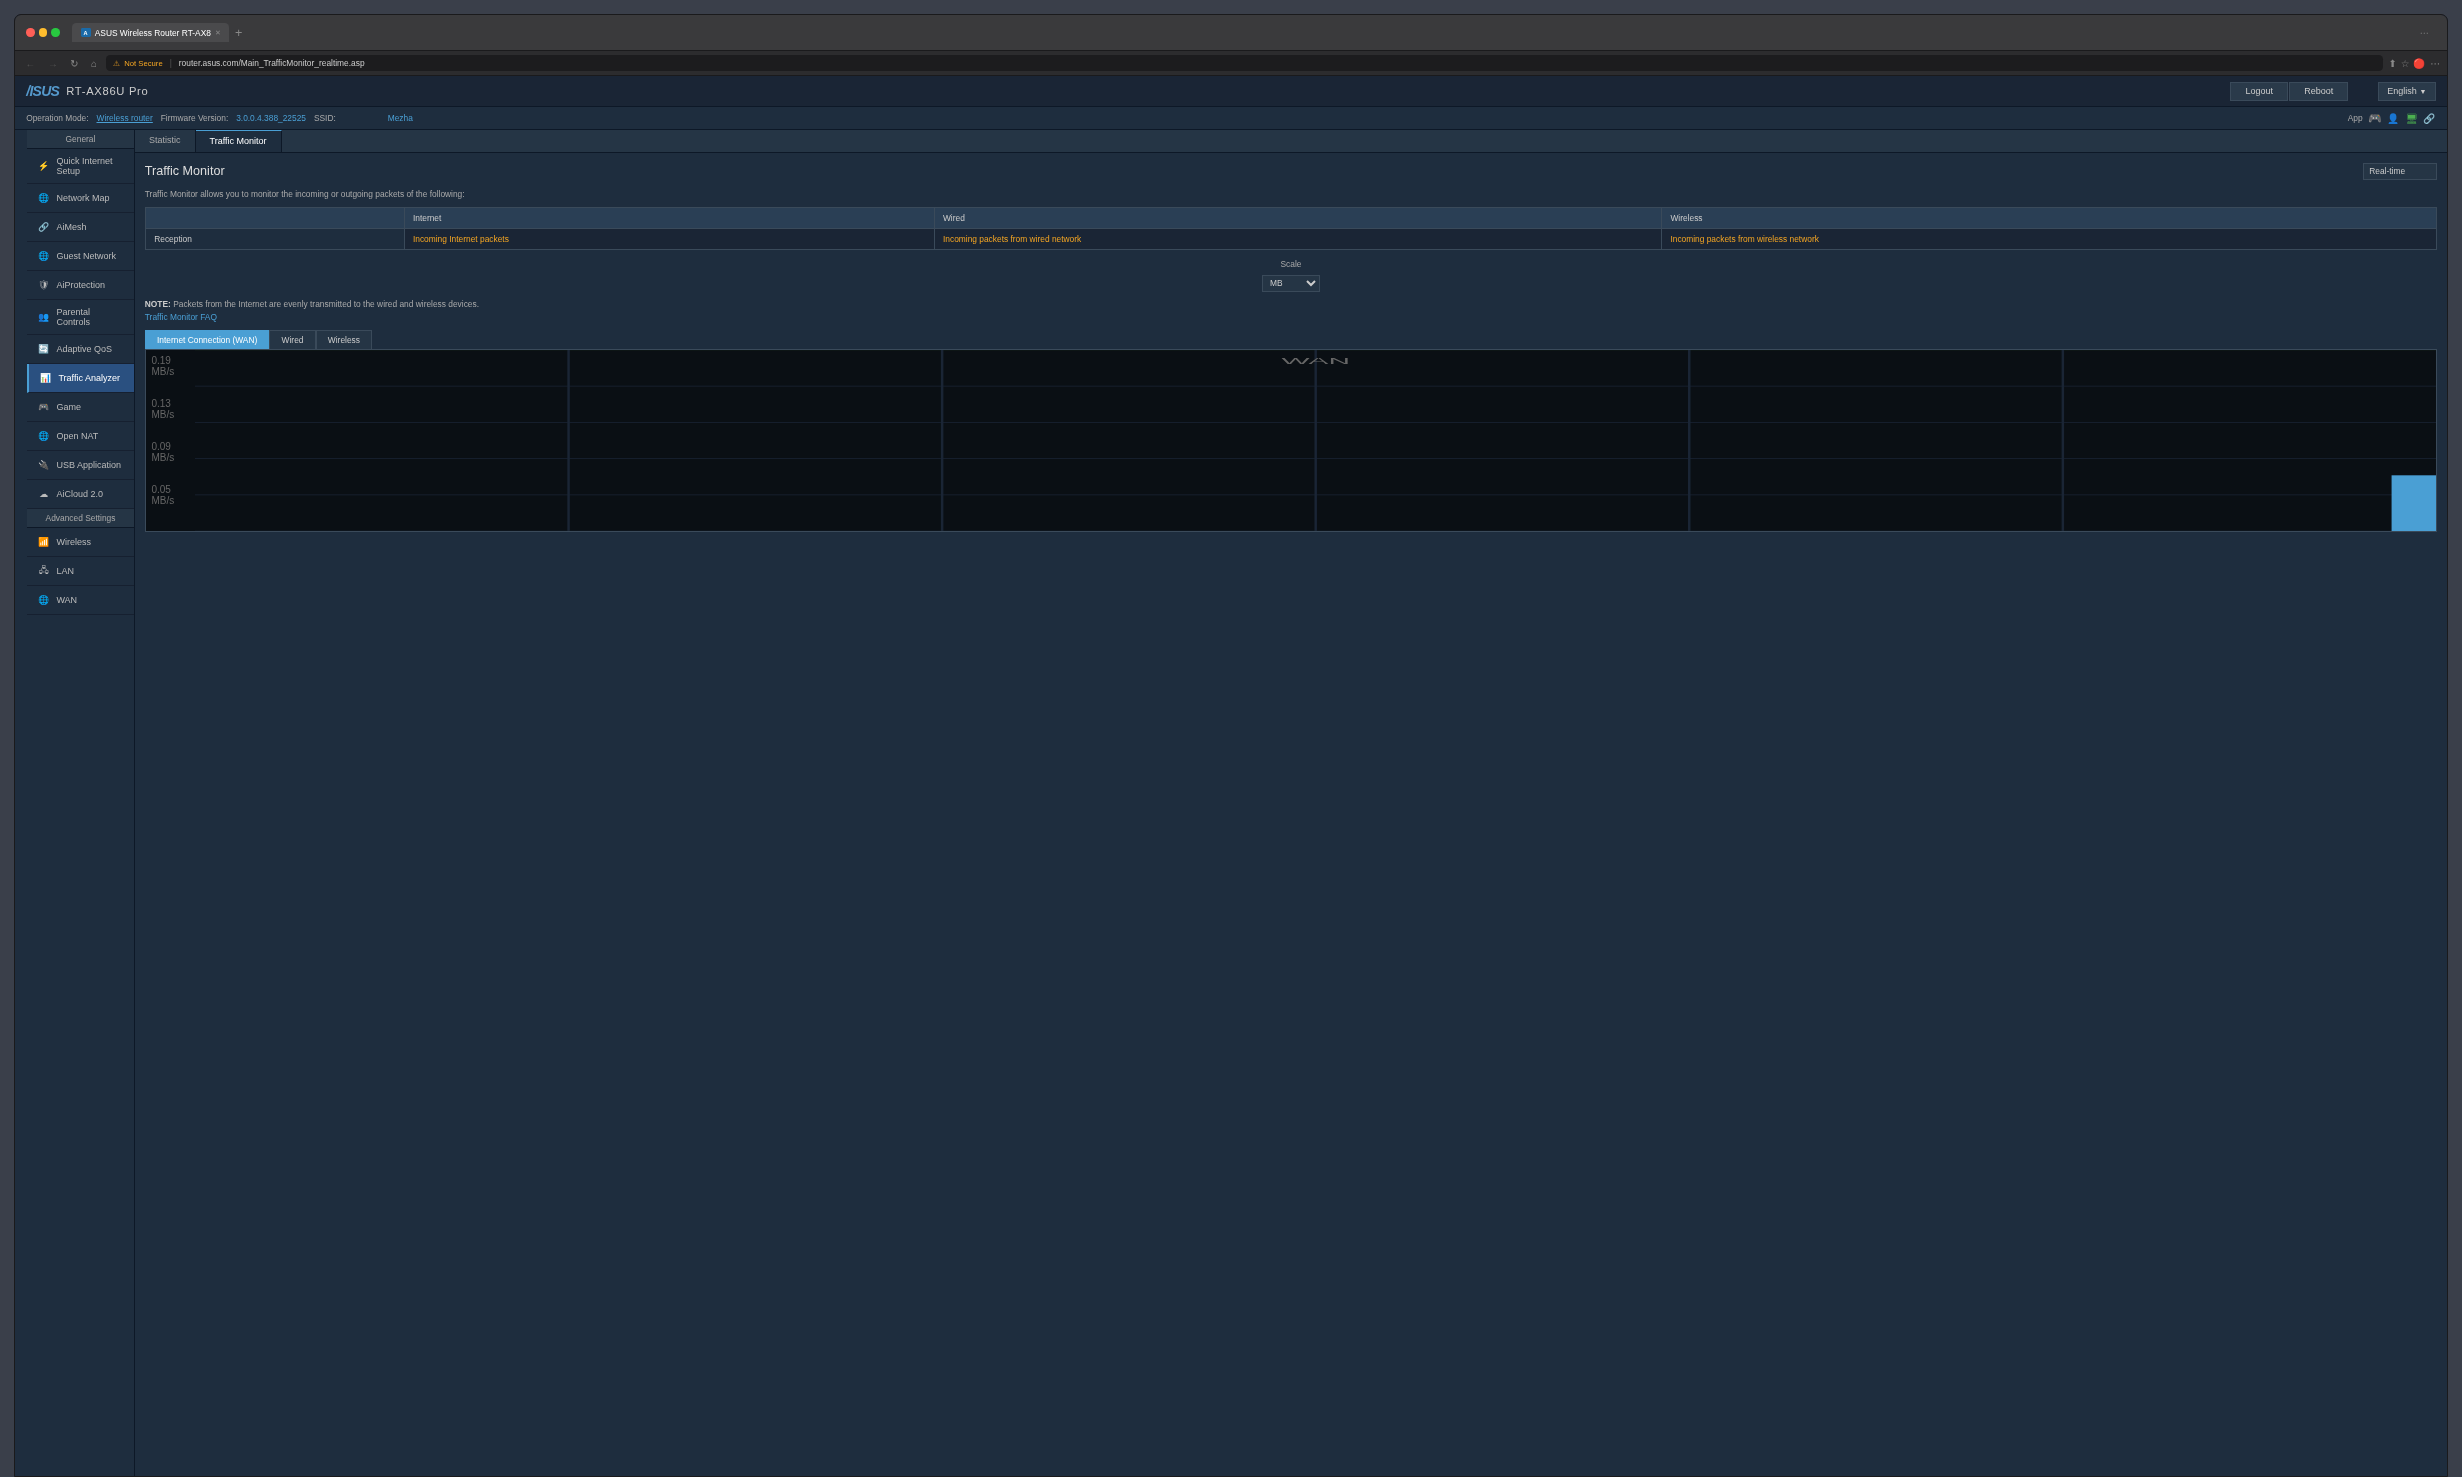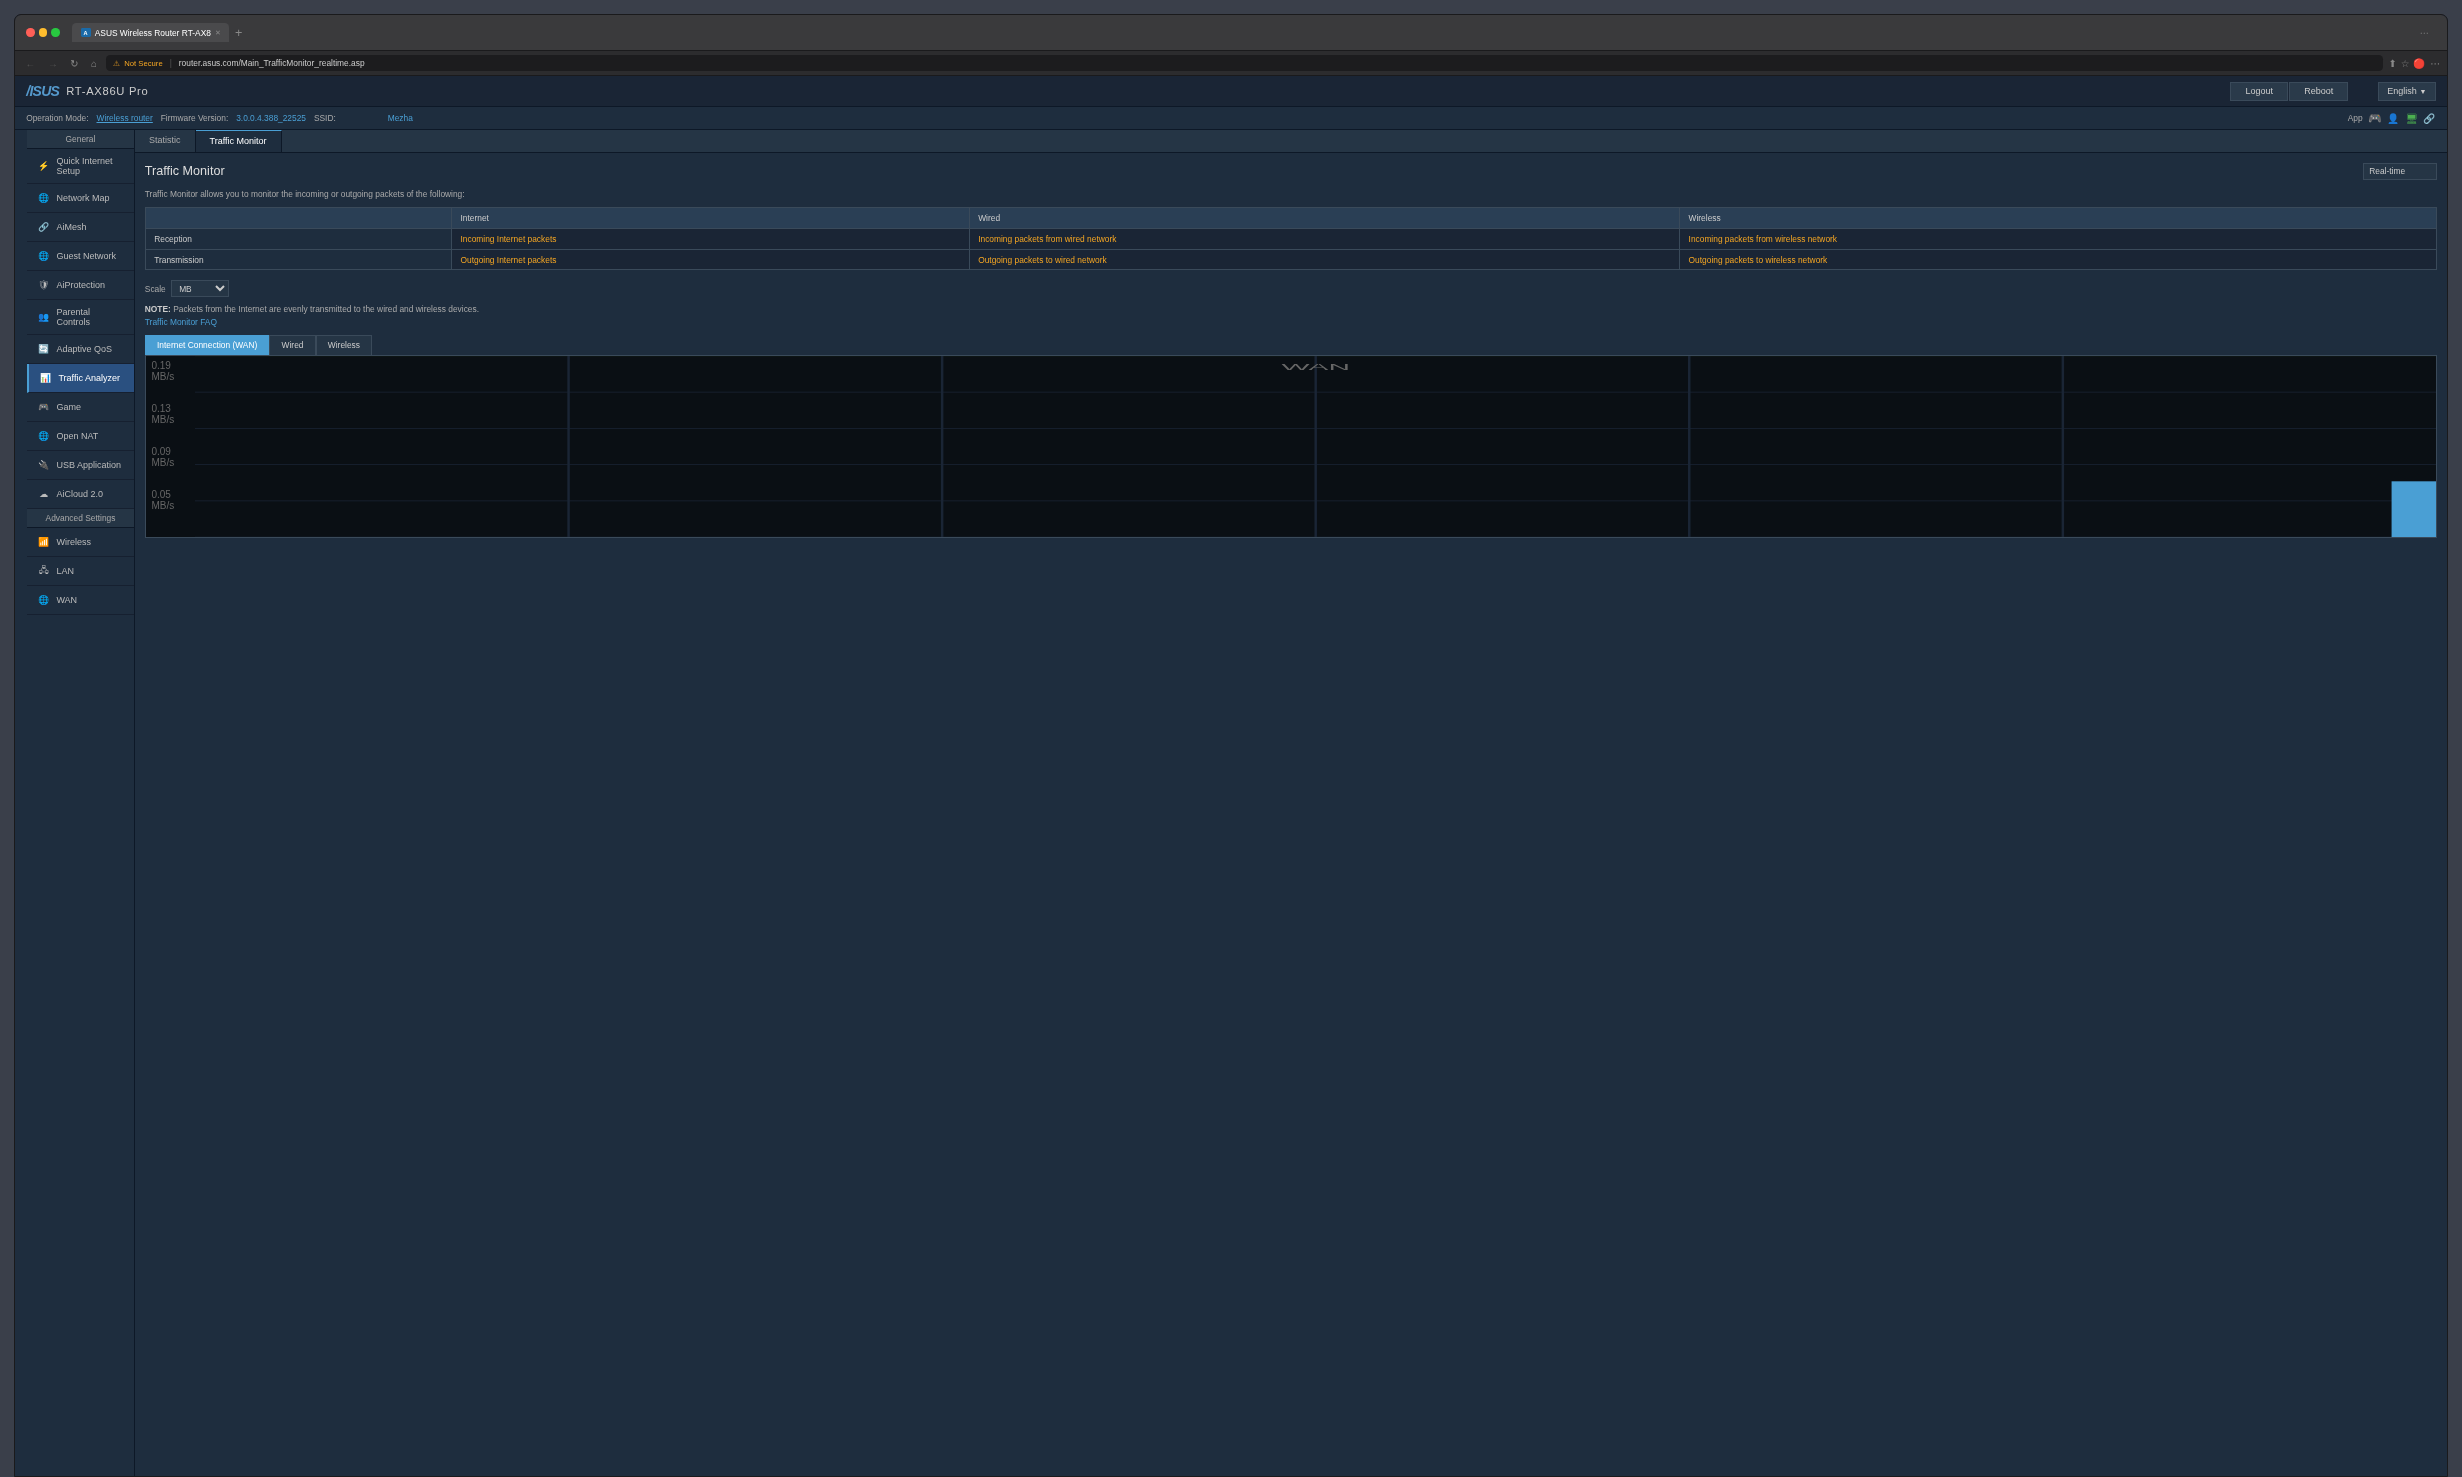--- a/index.html
+++ b/index.html
@@ -384,20 +384,21 @@
     }
 
     
     .scale-row {
       display: flex;
       align-items: center;
       gap: 5.6px;
       margin-bottom: 7px;
       font-size: 8.4px;
       color: #aaa;
+      flex-direction: column;
     }
     .scale-select {
       background: #253545;
       border: 0.7px solid #3a4a5a;
       color: #ccc;
       padding: 1.4px 2.8px;
       font-size: 8.4px;
       cursor: pointer;
     }
 
@@ -667,32 +668,20 @@
                 <td>
                   <a href="#" class="table-link">Incoming Internet packets</a>
                 </td>
                 <td>
                   <a href="#" class="table-link">Incoming packets from wired network</a>
                 </td>
                 <td>
                   <a href="#" class="table-link">Incoming packets from wireless network</a>
                 </td>
               </tr>
-              <tr>
-                <td class="row-header">Transmission</td>
-                <td>
-                  <a href="#" class="table-link">Outgoing Internet packets</a>
-                </td>
-                <td>
-                  <a href="#" class="table-link">Outgoing packets to wired network</a>
-                </td>
-                <td>
-                  <a href="#" class="table-link">Outgoing packets to wireless network</a>
-                </td>
-              </tr>
             </tbody>
           </table>
 
           
           <div class="scale-row">
             <span>Scale</span>
             <select class="scale-select">
               <option>MB</option>
               <option>KB</option>
               <option>Packets</option>

